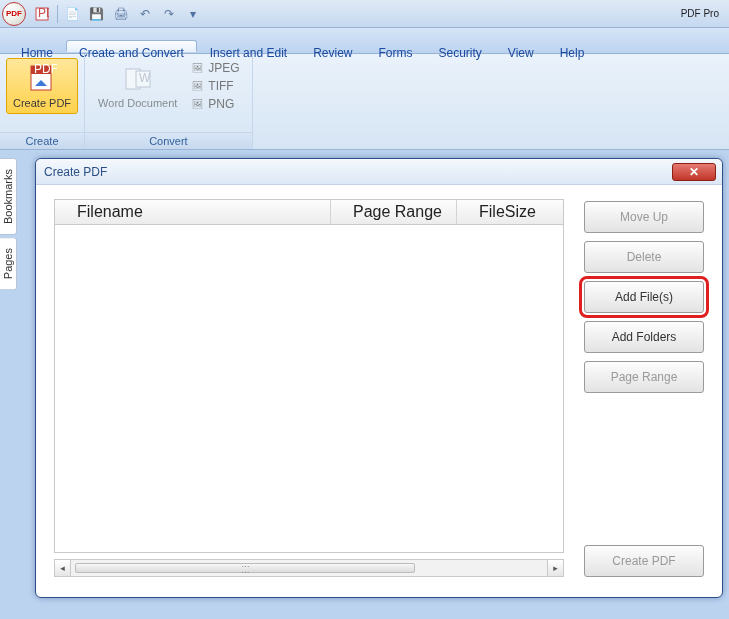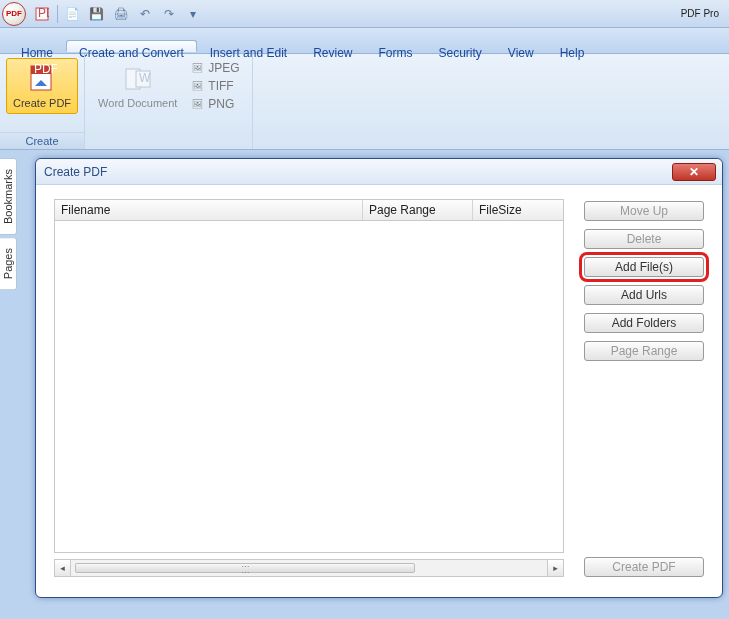--- a/index.html
+++ b/index.html
@@ -40,33 +40,33 @@
     .side-tab { writing-mode: vertical-rl; transform: rotate(180deg); background:#fff; border:1px solid #b7c6da; border-right:none; padding:10px 2px; font-size:11px; color:#333; cursor:pointer; margin-bottom:2px; border-radius:3px 0 0 3px; }
 
     
     .dialog { position:absolute; left:35px; top:8px; width:688px; height:440px; background:#fff; border:1px solid #2b4f86; border-radius:6px; box-shadow:0 0 6px rgba(30,60,110,.4); }
     .dialog-hdr { height:26px; background: linear-gradient(#f5f8fc,#dce8f6); border-bottom:1px solid #c4d3e8; border-radius:6px 6px 0 0; display:flex; align-items:center; padding:0 0 0 8px; color:#2b4f86; font-size:13px; }
     .close-btn { margin-left:auto; width:44px; height:18px; background:linear-gradient(#e67a71,#c03528); border:1px solid #8b1f16; border-radius:3px; color:#fff; display:flex; align-items:center; justify-content:center; font-size:11px; cursor:pointer; margin-right:6px; font-weight:bold; }
     .dialog-body { position:absolute; top:40px; left:18px; right:18px; bottom:20px; display:flex; gap:20px; }
 
     .grid-area { flex:1; display:flex; flex-direction:column; }
     .grid-hdr { display:flex; background:linear-gradient(#fdfdfd,#ececec); border:1px solid #c9c9c9; }
-    .gh-cell { padding:3px 6px; font-size:12px; border-right:1px solid #d4d4d4; color:#222; }
+    .gh-cell { padding:3px 6px; font-size:16px; border-right:1px solid #d4d4d4; color:#222;margin-left:16px; }
     .gh-file { flex:1; }
     .gh-pr { width:110px; }
     .gh-fs { width:90px; border-right:none; }
     .grid-body { flex:1; border:1px solid #c9c9c9; border-top:none; background:#fff; }
     .hscroll { height:18px; background:#f2f2f2; border:1px solid #c9c9c9; margin-top:6px; display:flex; align-items:center; }
     .hs-btn { width:16px; height:100%; background:linear-gradient(#fff,#e6e6e6); border-right:1px solid #c9c9c9; display:flex; align-items:center; justify-content:center; font-size:9px; color:#555;}
     .hs-btn:last-child { border-right:none; border-left:1px solid #c9c9c9; margin-left:auto;}
     .hs-thumb { width:340px; height:10px; background:linear-gradient(#f7f7f7,#dcdcdc); border:1px solid #bcbcbc; border-radius:2px; margin-left:4px; display:flex; align-items:center; justify-content:center; }
     .hs-thumb::after { content:"⋮⋮"; transform:rotate(90deg); font-size:8px; color:#8a8a8a; letter-spacing:-2px; }
 
     .btn-col { width:120px; display:flex; flex-direction:column; gap:8px; padding-top:2px; }
-    .dlg-btn { height:20px; background:linear-gradient(#fdfdfd,#e3e3e3); border:1px solid #9a9a9a; border-radius:3px; font-size:12px; color:#333; cursor:pointer; }
+    .dlg-btn { height:32px; background:linear-gradient(#fdfdfd,#e3e3e3); border:1px solid #9a9a9a; border-radius:3px; font-size:12px; color:#333; cursor:pointer; }
     .dlg-btn:disabled { color:#9a9a9a; cursor:default; }
     .dlg-btn.highlight-box { outline:3px solid #e02020; outline-offset:2px; }
     .spacer { flex:1; }
   </style>
 </head>
 <body>
 
 <div class="qat">
   <div class="orb">
       <span>PDF</span>
@@ -136,20 +136,21 @@
         <div class="small-item">
             <span class="mini-ico">🖼</span>
             <span>TIFF</span>
           </div>
         <div class="small-item">
             <span class="mini-ico">🖼</span>
             <span>PNG</span>
           </div>
       </div>
     </div>
+    <div class="group-label">Convert</div>
   </div>
 </div>
 
 <div class="workspace">
 
   <div class="sidetabs">
     <div class="side-tab">Bookmarks</div>
     <div class="side-tab">Pages</div>
   </div>
 
@@ -172,21 +173,20 @@
           <div class="hs-btn">◂</div>
           <div class="hs-thumb"></div>
           <div class="hs-btn">▸</div>
         </div>
       </div>
 
       <div class="btn-col">
         <button class="dlg-btn" disabled="">Move Up</button>
         <button class="dlg-btn" disabled="">Delete</button>
         <button class="dlg-btn highlight-box">Add File(s)</button>
-        <button class="dlg-btn">Add Urls</button>
         <button class="dlg-btn">Add Folders</button>
         <button class="dlg-btn" disabled="">Page Range</button>
         <div class="spacer"></div>
         <button class="dlg-btn" disabled="">Create PDF</button>
       </div>
     </div>
   </div>
 </div>
 
 </body></html>

